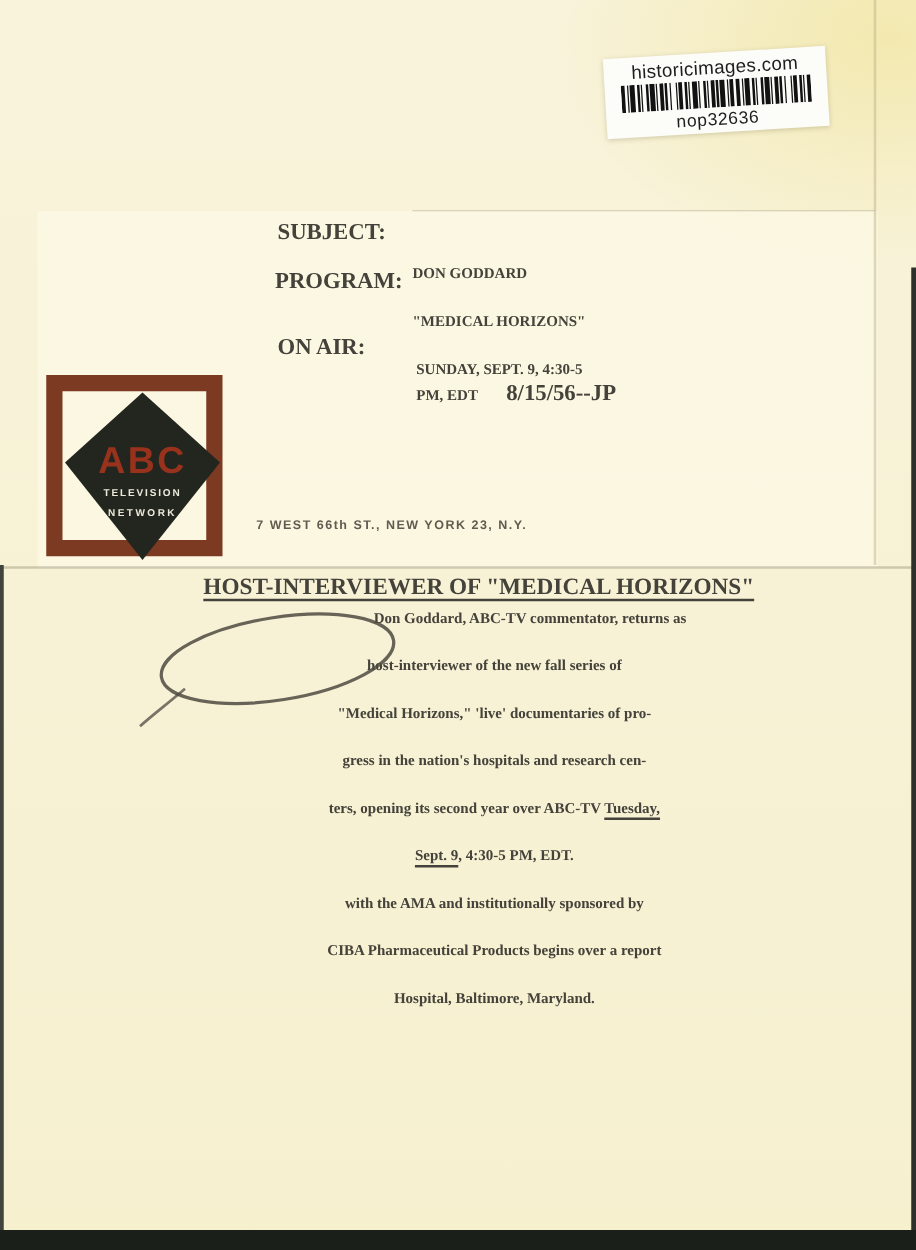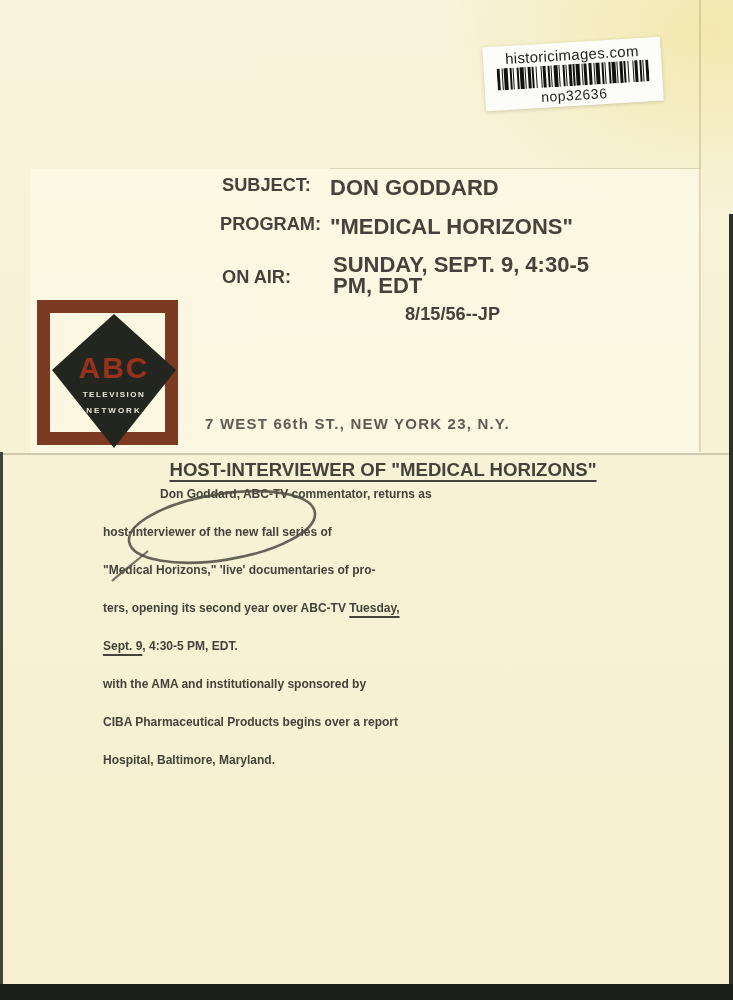--- a/index.html
+++ b/index.html
@@ -13,26 +13,26 @@
   
   .edge-left{position:absolute;left:0;top:452px;width:3px;height:548px;background:#41443c;}
   .edge-right{position:absolute;left:729px;top:214px;width:4px;height:786px;background:#2e312b;}
   .bottom-bar{position:absolute;left:0;top:984px;width:733px;height:16px;background:#1b1f19;}
   .crease-v{position:absolute;left:699px;top:0;width:2px;height:452px;background:rgba(186,174,132,.45);}
   .letterhead{position:absolute;left:30px;top:169px;width:672px;height:286px;background:rgba(253,250,233,.62);}
   .letterhead-top-edge{position:absolute;left:330px;top:168px;width:370px;height:1px;background:rgba(140,130,100,.28);}
   .letterhead-shadow{position:absolute;left:0;top:453px;width:733px;height:2px;background:rgba(125,119,92,.35);}
 
   
-  .type{font-family:Liberation Sans, sans-serif;font-weight:700;color:#44423a;}
+  .type{font-family:Liberation Serif, serif;font-weight:700;color:#44423a;text-align:center;}
   .hdr-label{position:absolute;font-size:18.2px;white-space:pre;}
-  .hdr-value{position:absolute;font-size:22px;white-space:pre;}
+  .hdr-value{position:absolute;font-size:12px;white-space:pre;margin-top:36px;}
   .dateline{position:absolute;left:405px;top:304px;font-size:18.2px;}
 
-  .address{position:absolute;left:205px;top:415px;font-size:15px;font-weight:700;
+  .address{position:absolute;left:205px;top:415px;font-size:10px;font-weight:700;
            letter-spacing:1.2px;color:#5f5b50;}
 
   .headline-wrap{position:absolute;left:103px;top:459px;width:560px;text-align:center;}
   .headline{font-size:18.6px;white-space:pre;text-decoration:underline;
             text-decoration-thickness:2.2px;text-underline-offset:4px;}
 
   .bodytext{position:absolute;left:103px;top:475px;width:585px;font-size:12px;}
   .line{height:38px;line-height:38px;white-space:pre;}
   .indent{padding-left:57px;}
   .u{text-decoration:underline;text-decoration-thickness:2px;text-underline-offset:3.5px;}
@@ -91,20 +91,21 @@
   <div class="address">7 WEST 66th ST., NEW YORK 23, N.Y.</div>
 
   <div class="headline-wrap">
     <span class="type headline">HOST-INTERVIEWER OF "MEDICAL HORIZONS"</span>
   </div>
 
   <div class="bodytext type">
     <div class="line indent">Don Goddard, ABC-TV commentator, returns as</div>
     <div class="line">host-interviewer of the new fall series of</div>
     <div class="line">"Medical Horizons," 'live' documentaries of pro-</div>
+    <div class="line">gress in the nation's hospitals and research cen-</div>
     <div class="line"><span>ters, opening its second year over ABC-TV </span><span class="u">Tuesday,</span></div>
     <div class="line"><span class="u">Sept. 9</span><span>, 4:30-5 PM, EDT.</span></div>
     <div class="line">with the AMA and institutionally sponsored by</div>
     <div class="line">CIBA Pharmaceutical Products begins over a report</div>
     <div class="line">Hospital, Baltimore, Maryland.</div>
   </div>
 
   <svg class="annotation" viewBox="0 0 240 120">
     <ellipse cx="112" cy="50" rx="94" ry="33" fill="none" stroke="#4e4a40" stroke-width="2.6" transform="rotate(-9 112 50)" opacity="0.85"></ellipse>
     <path d="M 38 74 C 24 86, 12 95, 2 104" fill="none" stroke="#4e4a40" stroke-width="2.2" opacity="0.75"></path>

